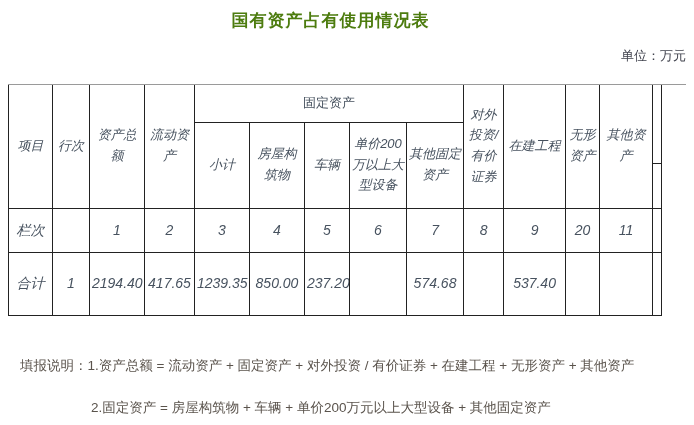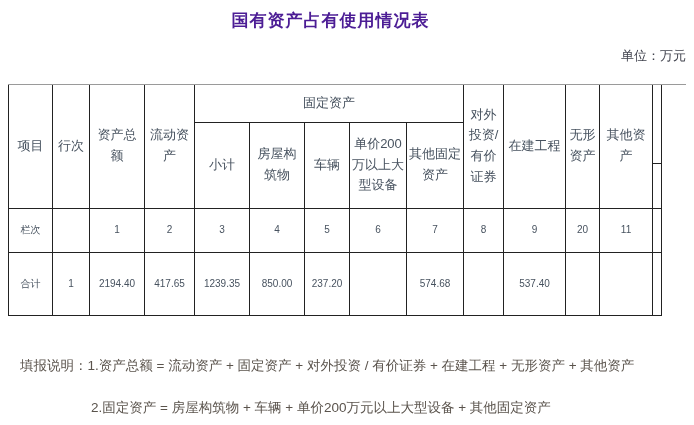--- a/index.html
+++ b/index.html
@@ -15,21 +15,21 @@
     overflow: hidden;
   }
   .page-title {
     position: absolute;
     top: 9px;
     left: 0;
     width: 661px;
     text-align: center;
     font-size: 17px;
     font-weight: bold;
-    color: #4c1d95;
+    color: #4d7c0f;
     letter-spacing: 1px;
   }
   .unit-label {
     position: absolute;
     top: 47px;
     right: 8px;
     font-size: 13px;
     color: #40424d;
   }
   .gray-topline {
@@ -54,26 +54,26 @@
     font-weight: normal;
     text-align: center;
     vertical-align: middle;
     font-size: 13px;
     line-height: 1.6;
     padding: 1px 2px;
     overflow: hidden;
   }
   table.report tr:first-child th,
   table.report tr:first-child td { border-top: none; }
-  th.wrap { word-break: break-all; }
+  th.wrap { word-break: break-all; font-style: italic; }
   tr.hrow1 { height: 37px; }
   tr.hrow2 { height: 86px; }
   tr.idxrow { height: 44px; }
   tr.datarow { height: 63px; }
-  tr.idxrow td, tr.datarow td { font-size: 10px; white-space: nowrap; }
+  tr.idxrow td, tr.datarow td { font-size: 14px; white-space: nowrap; font-style: italic; }
   td.va-top { vertical-align: top; }
   td.spacer-col { position: relative; padding: 0; }
   td.spacer-col .spacer-divider {
     position: absolute;
     top: 64%;
     left: 0;
     right: 0;
     border-top: 1px solid #222222;
   }
   .notes {

